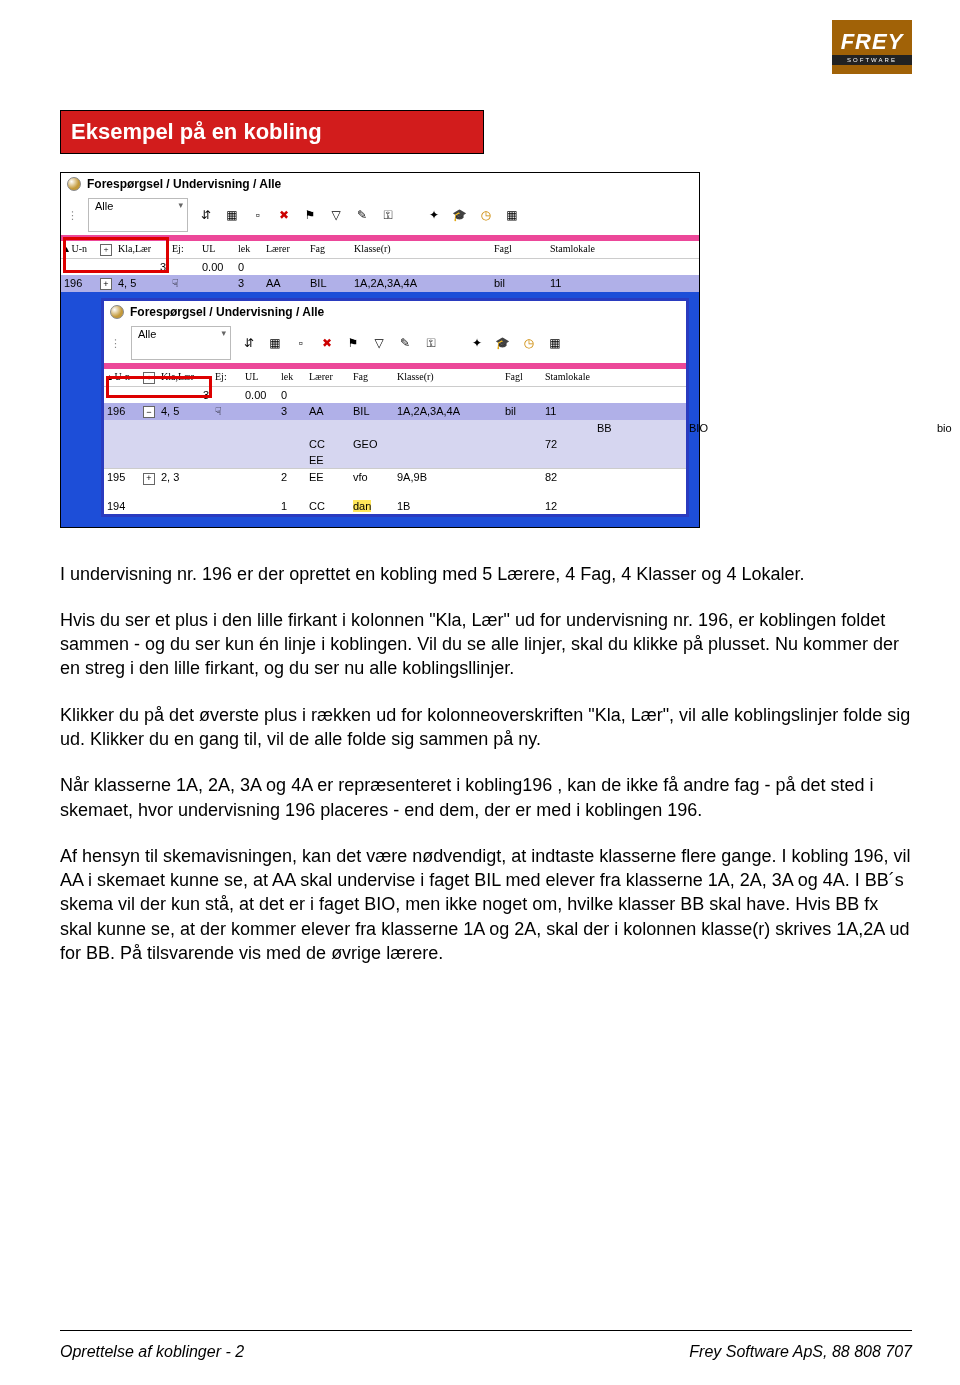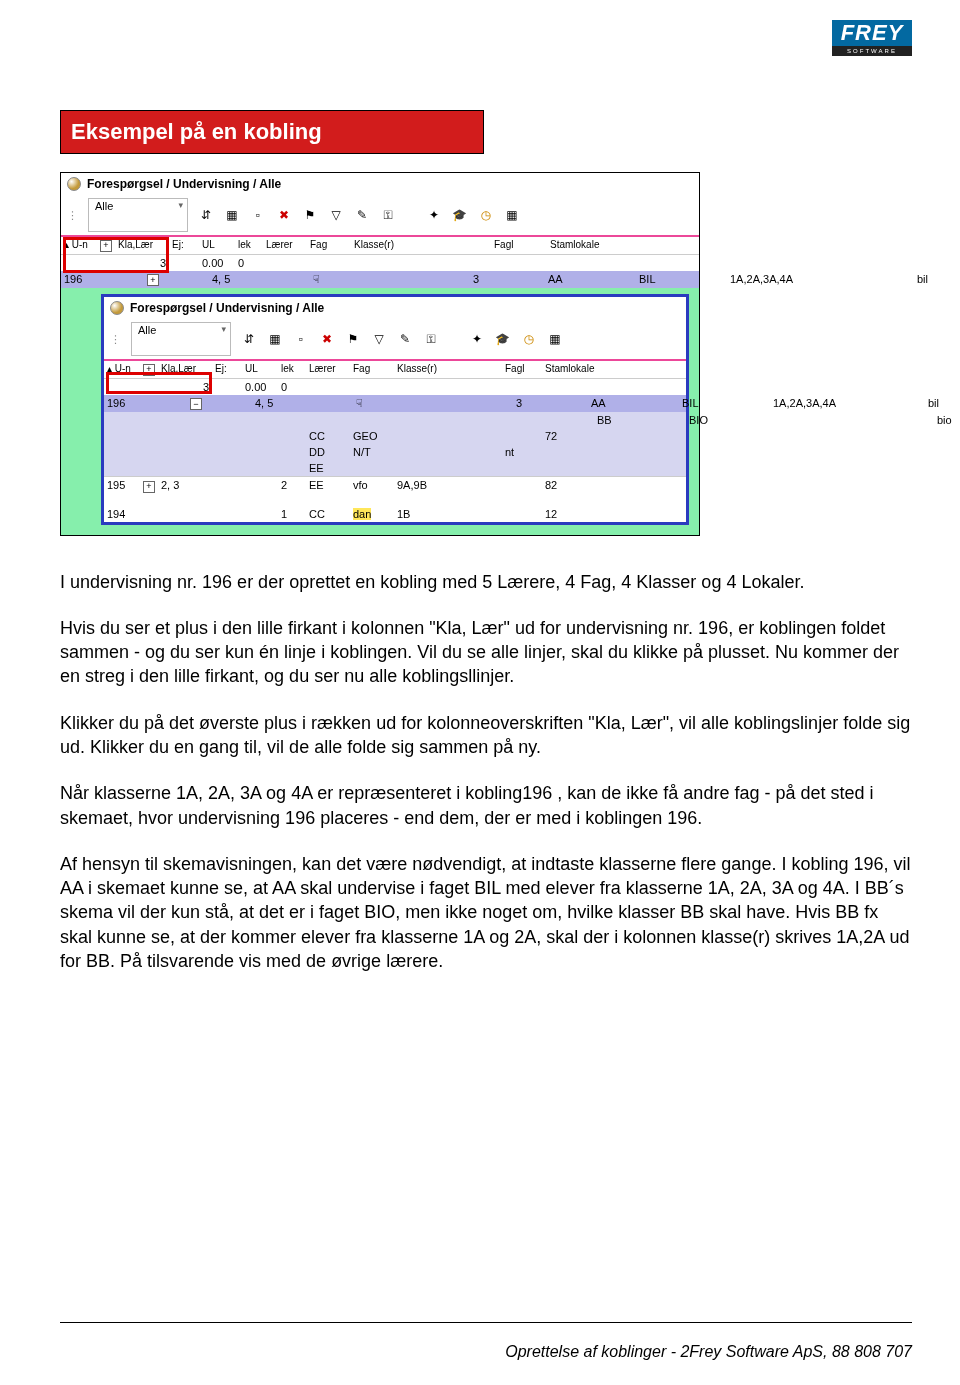--- a/index.html
+++ b/index.html
@@ -10,22 +10,22 @@
     background: #fff;
     width: 960px;
     height: 1385px;
     position: relative;
   }
   .logo {
     position: absolute;
     top: 20px;
     right: 48px;
     width: 80px;
-    height: 36px;
-    background: #0369a1;
+    height: 54px;
+    background: #a16207;
     display: flex;
     flex-direction: column;
     align-items: center;
     justify-content: center;
   }
   .logo-word {
     color: #fff;
     font-weight: bold;
     font-style: italic;
     font-size: 22px;
@@ -52,21 +52,21 @@
     font-size: 22px;
     font-weight: bold;
     padding: 8px 10px;
     width: 424px;
     border: 1px solid #000;
   }
   .screenshot-box {
     margin-top: 18px;
     border: 1px solid #000;
     width: 640px;
-    background: #86efac;
+    background: #1d4ed8;
     font-size: 11px;
   }
   .win-title {
     display: flex;
     align-items: center;
     gap: 6px;
     padding: 4px 6px;
     background: #fff;
     font-weight: bold;
     font-size: 12px;
@@ -103,32 +103,33 @@
     display: inline-flex;
     align-items: center;
     justify-content: center;
     font-size: 12px;
   }
   .hdr-row {
     display: grid;
     grid-template-columns: 36px 18px 54px 30px 36px 28px 44px 44px 140px 56px 80px;
     font-size: 10px;
     background: #fff;
-    border-top: 2px solid #ec4899;
+    border-top: 6px solid #ec4899;
     border-bottom: 1px solid #ccc;
+    font-family: Liberation Serif, serif;
   }
   .hdr-row > div { padding: 2px 3px; }
   .data-row {
     display: grid;
     grid-template-columns: 36px 18px 54px 30px 36px 28px 44px 44px 140px 56px 80px;
     font-size: 11px;
     background: #fff;
   }
   .data-row > div { padding: 2px 3px; }
-  .data-row.sel { background: #b0b0e8; gap: 47px; }
+  .data-row.sel { background: #b0b0e8; }
   .data-row.sub { background: #d6d6f0; }
   .redbox {
     border: 3px solid #d00;
     position: absolute;
     z-index: 5;
     pointer-events: none;
   }
   .inner-window {
     margin: 6px 10px 10px 40px;
     border: 3px solid #2a3bbf;
@@ -151,25 +152,25 @@
     line-height: 1.35;
     margin-top: 34px;
   }
   .para p { margin: 0 0 22px 0; }
   .footer {
     position: absolute;
     bottom: 24px;
     left: 60px;
     right: 48px;
     border-top: 1px solid #000;
-    padding-top: 20px;
+    padding-top: 12px;
     font-size: 16px;
     font-style: italic;
     display: flex;
-    justify-content: flex-end;
+    justify-content: space-between;
   }
 </style>
 </head>
 <body>
 
 <div class="logo">
   <span class="logo-word">FREY</span>
   <span class="logo-sub">SOFTWARE</span>
 </div>
 
@@ -327,33 +328,20 @@
         <div></div>
         <div>72</div>
       </div>
       <div class="data-row sub" style="grid-template-columns: 36px 18px 54px 30px 36px 28px 44px 44px 108px 40px 72px;">
         <div></div>
           <div></div>
           <div></div>
           <div></div>
           <div></div>
           <div></div>
-        <div>DD</div>
-        <div>N/T</div>
-        <div></div>
-        <div>nt</div>
-        <div></div>
-      </div>
-      <div class="data-row sub" style="grid-template-columns: 36px 18px 54px 30px 36px 28px 44px 44px 108px 40px 72px;">
-        <div></div>
-          <div></div>
-          <div></div>
-          <div></div>
-          <div></div>
-          <div></div>
         <div>EE</div>
         <div></div>
         <div></div>
         <div></div>
         <div></div>
       </div>
       <div class="data-row" style="grid-template-columns: 36px 18px 54px 30px 36px 28px 44px 44px 108px 40px 72px; border-top:1px solid #ccc;">
         <div>195</div>
         <div><span class="row-icon">+</span></div>
         <div>2, 3</div>

